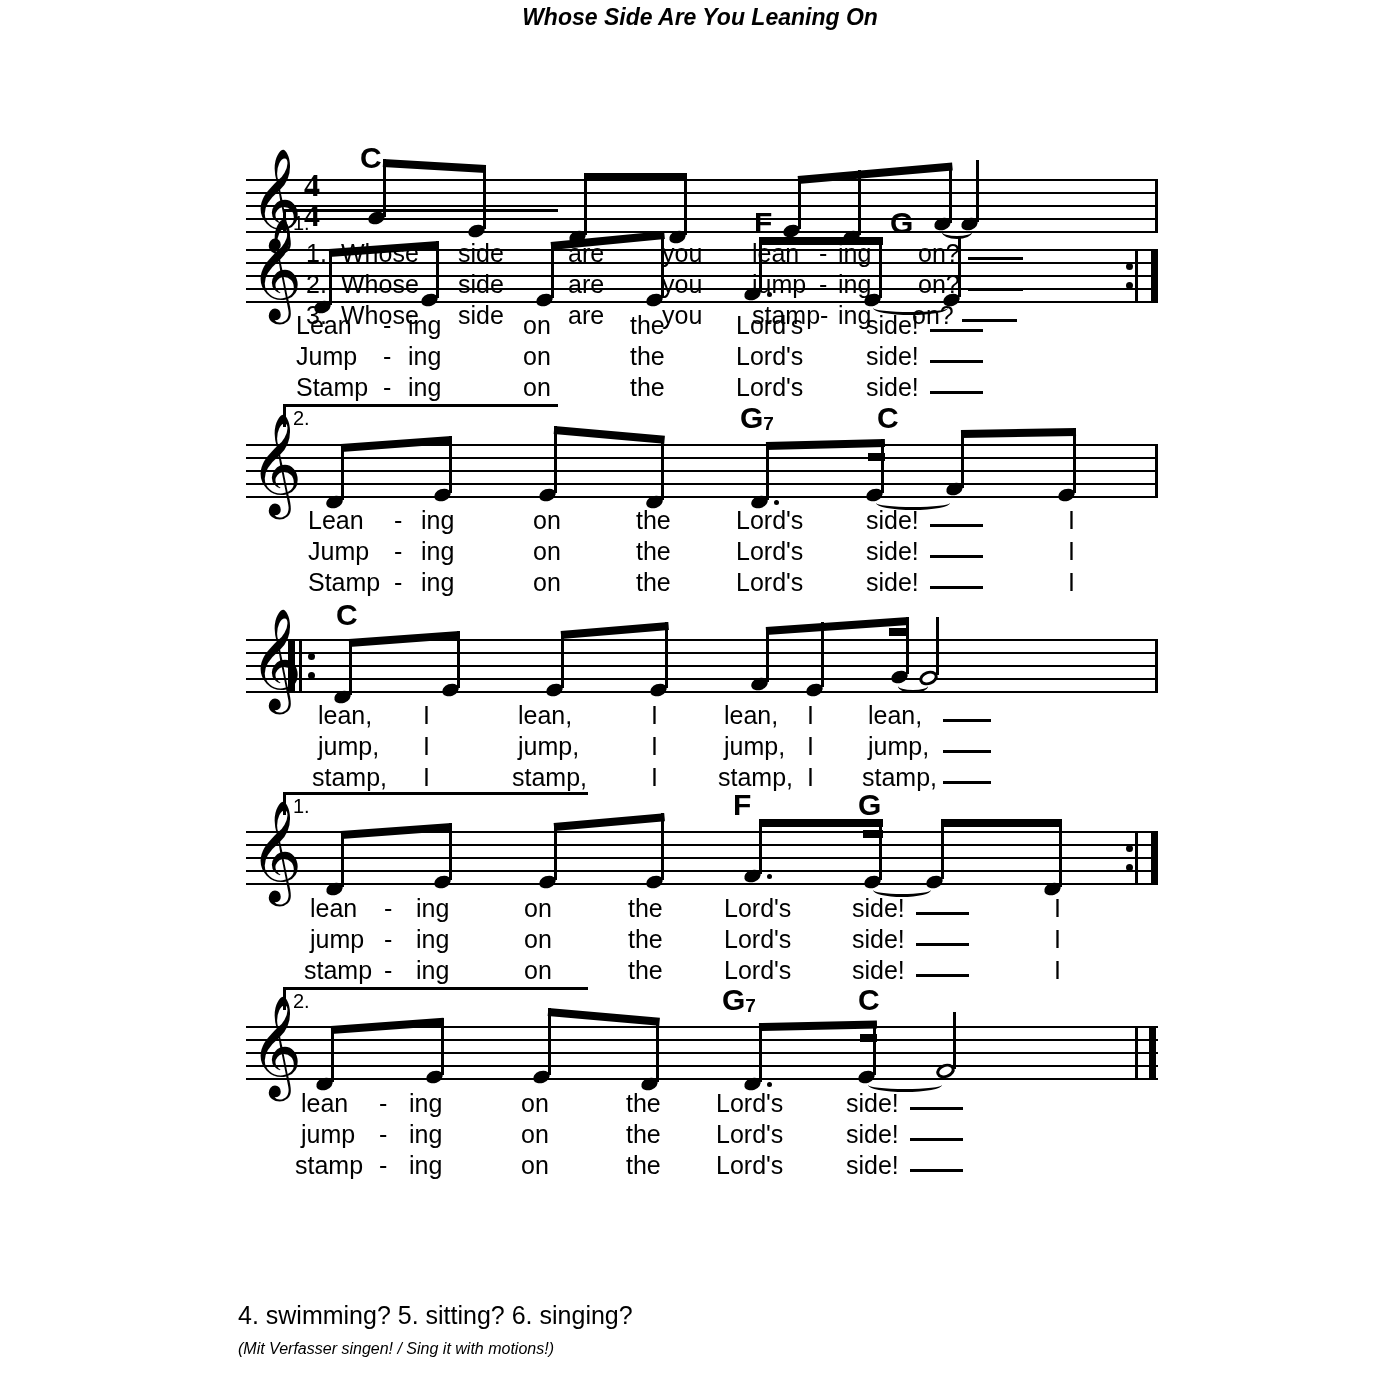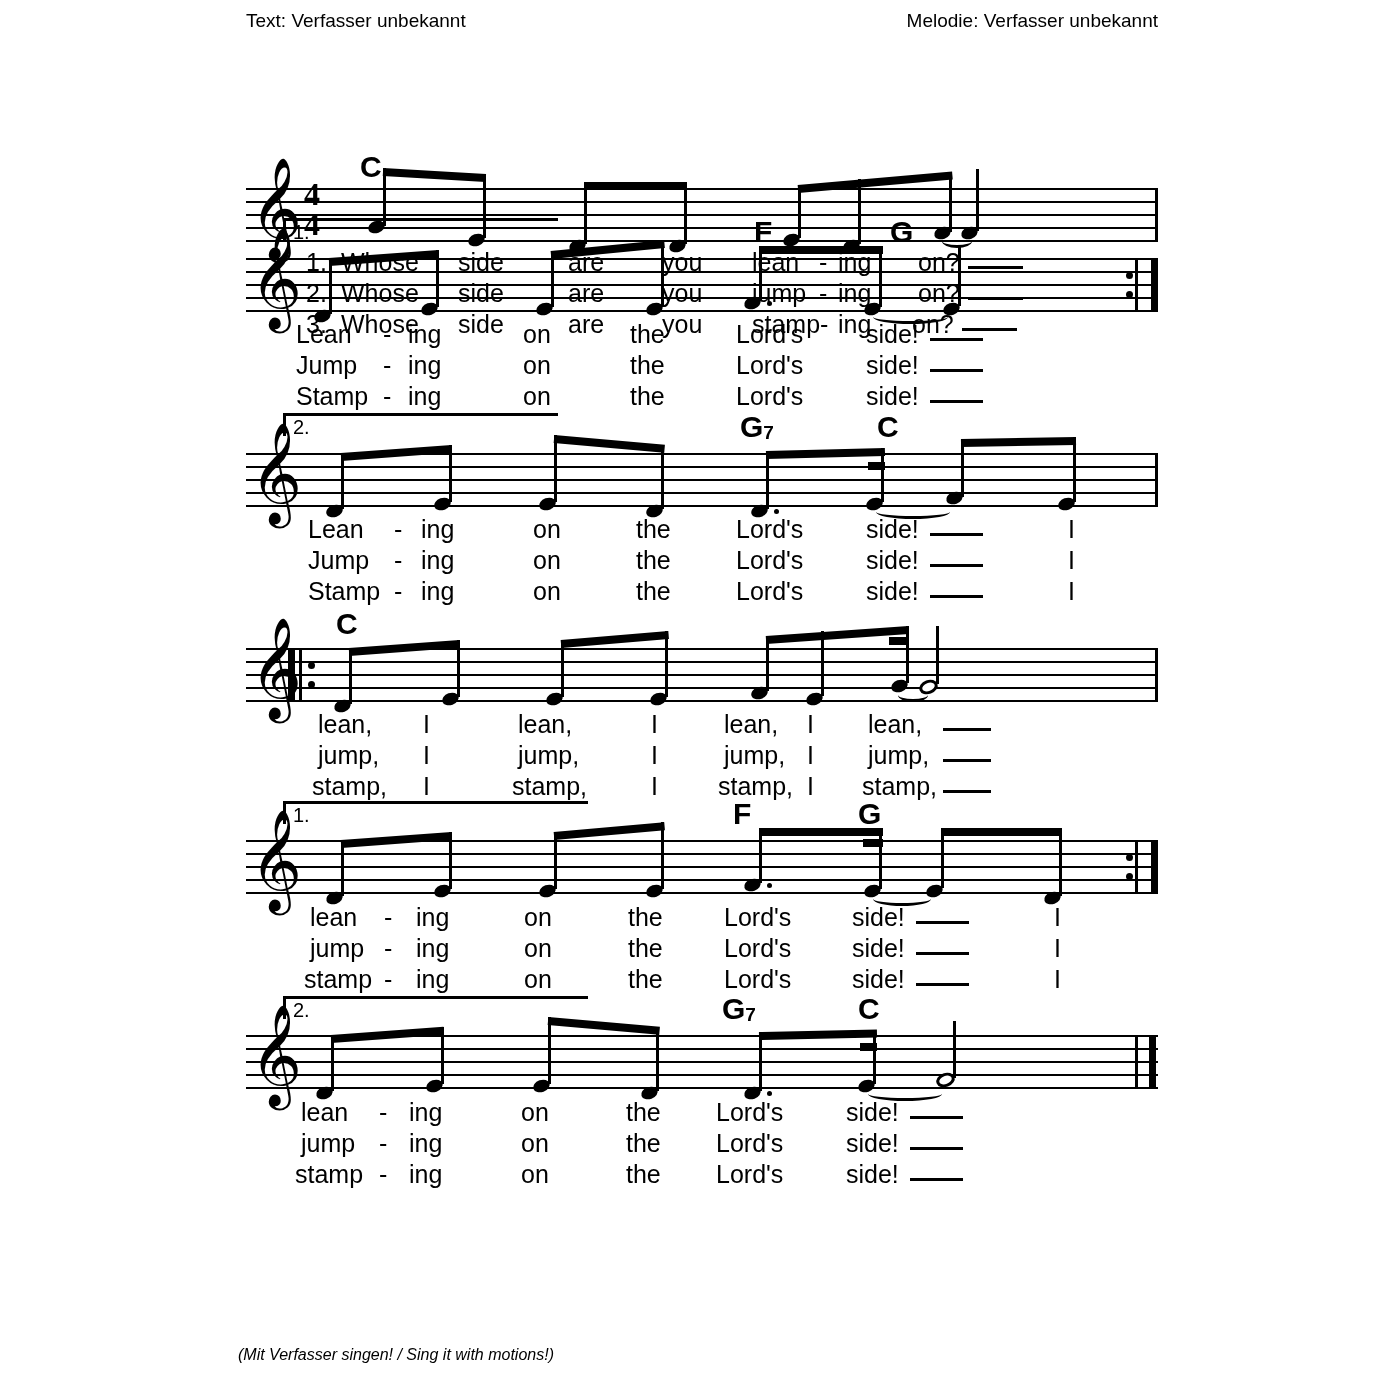--- a/index.html
+++ b/index.html
@@ -234,25 +234,22 @@
     top: 1336px;
     font-size: 16px;
     font-style: italic;
   }
 </style>
 </head>
 <body>
 
 <div class="sheet">
 
-
-  <div class="credits">
-    <div class="credit-left">Text: Verfasser unbekannt</div>
-    <div class="credit-right">Melodie: Verfasser unbekannt</div>
-  </div>
+  <div class="subtitle">Whose Side Are You Leaning On</div>
+
 
   <div class="system" style="height:180px;">
     <div class="chord" style="left:360px; top:110px;">C</div>
 
     <div class="staff" style="top:148px;">
       <div class="line l0"></div>
       <div class="line l1"></div>
       <div class="line l2"></div>
       <div class="line l3"></div>
       <div class="line l4"></div>
@@ -738,15 +735,16 @@
         <span style="left:163px;">ing</span>
         <span style="left:275px;">on</span>
         <span style="left:380px;">the</span>
         <span style="left:470px;">Lord's</span>
         <span style="left:600px;">side!</span>
         <span class="ext" style="left:664px; width:53px;"></span>
       </div>
     </div>
   </div>
 
+  <div class="footer1">4. swimming? 5. sitting? 6. singing?</div>
   <div class="footer2">(Mit Verfasser singen! / Sing it with motions!)</div>
 
 </div>
 
 </body></html>

